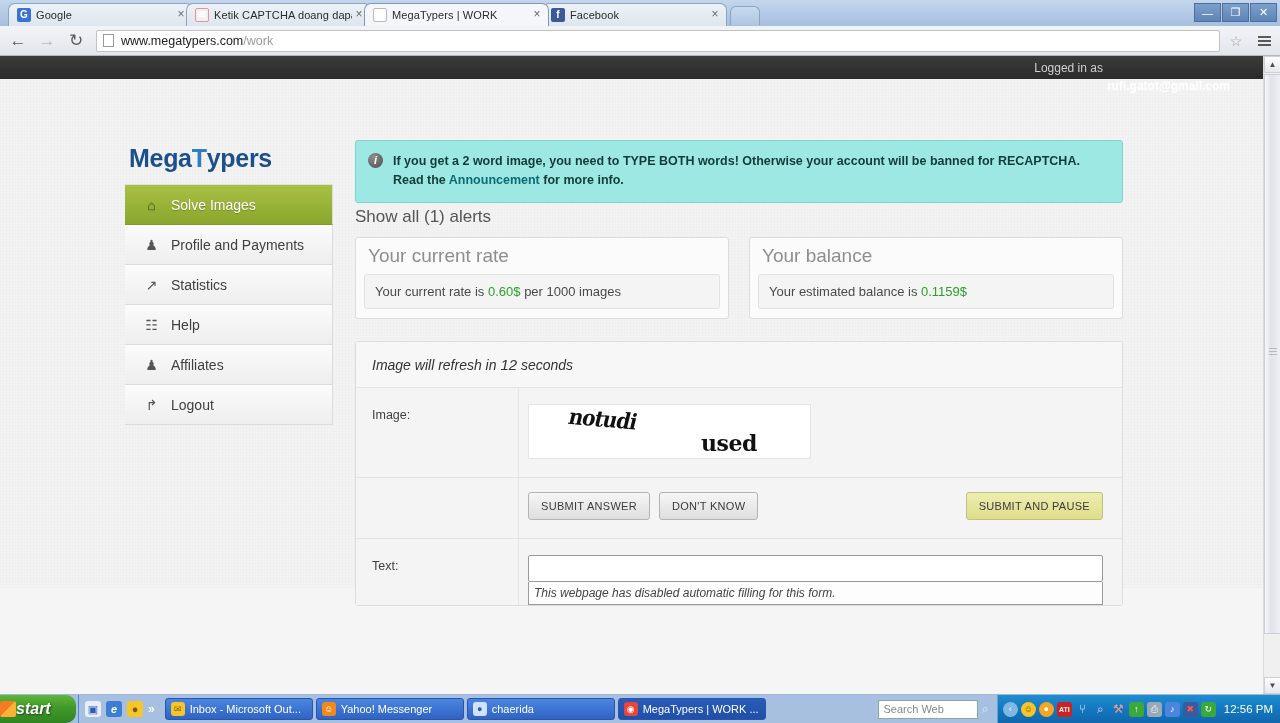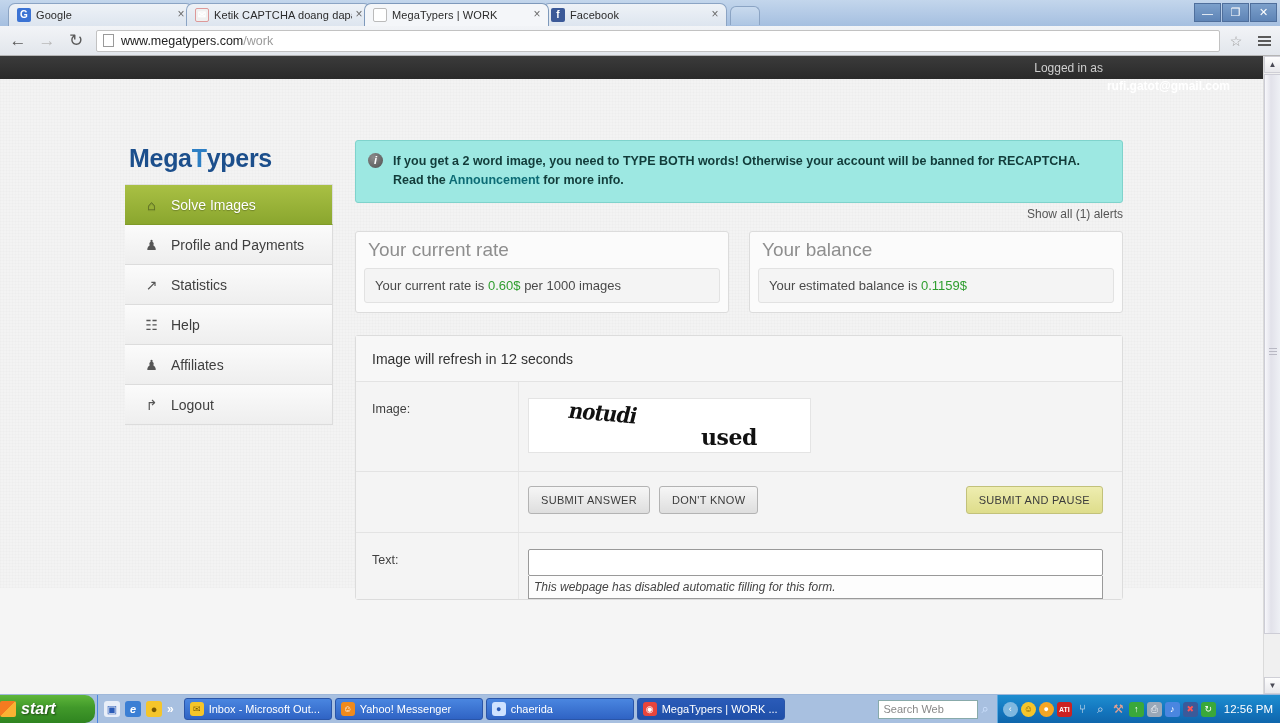--- a/index.html
+++ b/index.html
@@ -266,22 +266,21 @@
     margin-top: 1px;
   }
   #alert-text {
     font-size: 12.5px;
     line-height: 1.55;
     color: #123c3a;
     font-weight: bold;
   }
   #alert-text .link { color: #0c6b74; text-decoration: none; }
   #show-all-alerts {
-    text-align: right;
-    font-size: 12px;
+    font-size: 17px;
     color: #555;
     margin-top: 4px;
     cursor: pointer;
   }
 
   
   #panel-row {
     display: flex;
     gap: 20px;
     margin-top: 10px;
@@ -315,20 +314,21 @@
     background: #fbfbfb;
     border: 1px solid #dcdcdc;
     border-radius: 3px;
   }
   #refresh-header {
     padding: 14px 16px;
     font-size: 14px;
     color: #333;
     border-bottom: 1px solid #e3e3e3;
     background: #f7f7f7;
+    font-style: italic;
   }
   #refresh-header .count { font-size: 15px; }
   .form-row {
     display: flex;
     border-bottom: 1px solid #e3e3e3;
   }
   .form-row:last-child { border-bottom: none; }
   .form-label {
     width: 163px;
     flex: 0 0 163px;
@@ -414,25 +414,25 @@
   #btn-gap { width: 9px; }
 
   
   #taskbar {
     position: absolute; left: 0; bottom: 0;
     width: 1280px; height: 28px;
     background: linear-gradient(to bottom,#3a73d4 0%, #2b5fc4 8%, #२b5fc4 10%, #1c4fb8 90%, #1848a8 100%);
     display: flex; align-items: stretch;
   }
   #start-button {
-    width: 95px;
+    width: 76px;
     background: linear-gradient(to bottom,#5eb63a 0%, #41992a 45%, #2f8420 100%);
     border-radius: 0 10px 10px 0;
     display: flex; align-items: center;
-    gap: 5px; padding-left: 0;
+    padding-left: 0;
     color: #fff;
     font-style: italic; font-weight: bold;
     font-size: 16px;
     text-shadow: 1px 1px 2px rgba(0,0,0,0.5);
     cursor: pointer;
   }
   #start-flag {
     width: 16px; height: 16px;
     background:
       linear-gradient(135deg, #f47b20 50%, #f9b233 50%);

